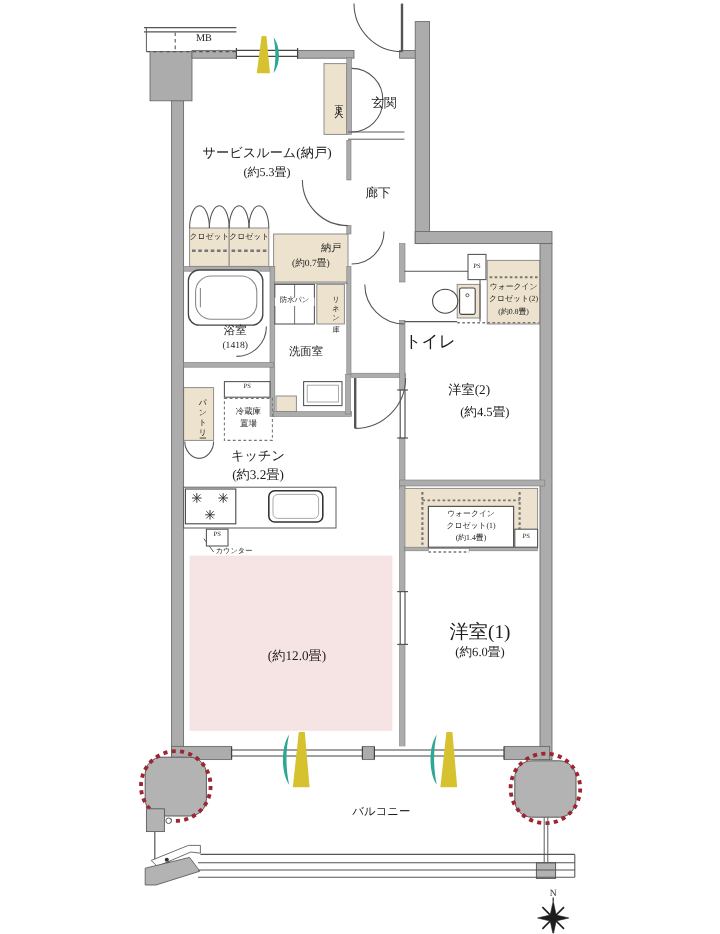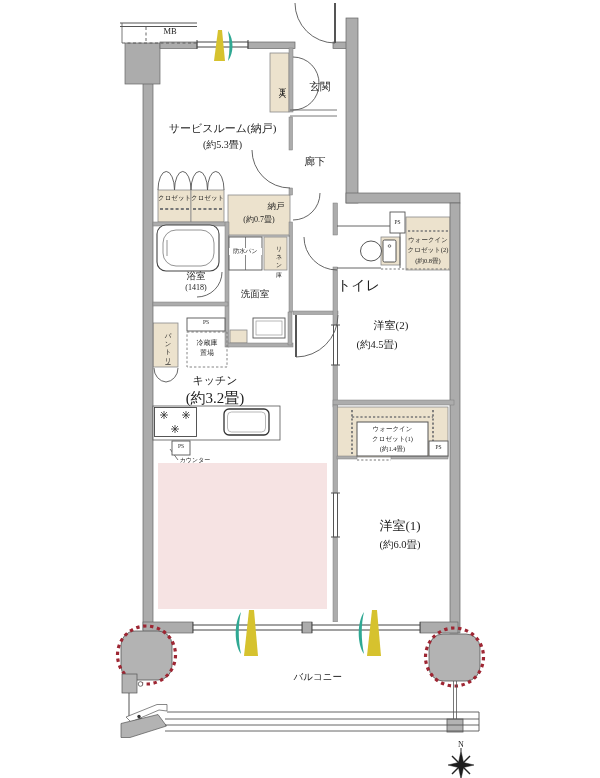--- a/index.html
+++ b/index.html
@@ -270,39 +270,40 @@
 
 <div class="lbl" style="left:175px;top:271px;width:42px;font-size:9.5px;">浴室</div>
 <div class="lbl" style="left:175px;top:283px;width:42px;font-size:8px;">(1418)</div>
 
 <div class="lbl" style="left:229px;top:248px;width:33px;font-size:6px;background:#fff;">防水パン</div>
 <div class="lbl v" style="left:269px;top:240px;width:13px;height:28px;font-size:6px;">リネン庫</div>
 
 <div class="lbl" style="left:228px;top:289px;width:54px;font-size:9.5px;font-family:Liberation Serif, serif;">洗面室</div>
 
 <div class="lbl" style="left:356px;top:319px;width:70px;font-size:11px;">洋室(2)</div>
-<div class="lbl" style="left:339px;top:339px;width:76px;font-size:10.5px;">(約4.5畳)</div>
+<div class="lbl" style="left:366px;top:339px;width:76px;font-size:10.5px;">(約4.5畳)</div>
 
 <div class="lbl v" style="left:159px;top:327px;width:13px;height:37px;font-size:6.5px;">パントリー</div>
 <div class="lbl" style="left:187px;top:319px;width:38px;font-size:5.5px;">PS</div>
 <div class="lbl" style="left:188px;top:339px;width:38px;font-size:7px;">冷蔵庫</div>
 <div class="lbl" style="left:188px;top:349px;width:38px;font-size:7px;">置場</div>
 
 <div class="lbl" style="left:183px;top:374px;width:64px;font-size:11px;">キッチン</div>
-<div class="lbl" style="left:180px;top:390px;width:70px;font-size:15px;">(約3.2畳)</div>
+<div class="lbl" style="left:180px;top:390px;width:70px;font-size:11px;">(約3.2畳)</div>
 
 <div class="lbl" style="left:172px;top:443px;width:18px;font-size:5.5px;">PS</div>
 <div class="lbl" style="left:177px;top:457px;width:36px;font-size:6px;">カウンター</div>
 
 <div class="lbl" style="left:357px;top:425px;width:71px;font-size:6.5px;">ウォークイン</div>
 <div class="lbl" style="left:357px;top:435px;width:71px;font-size:6.5px;">クロゼット(1)</div>
 <div class="lbl" style="left:357px;top:445px;width:71px;font-size:6.5px;">(約1.4畳)</div>
 <div class="lbl" style="left:429px;top:444px;width:19px;font-size:5.5px;">PS</div>
 
-
-<div class="lbl" style="left:364px;top:519px;width:72px;font-size:13px;">洋室(1)</div>
+<div class="lbl" style="left:170px;top:541px;width:155px;font-size:11px;">(約12.0畳)</div>
+
+<div class="lbl" style="left:364px;top:519px;width:72px;font-size:16px;">洋室(1)</div>
 <div class="lbl" style="left:361px;top:539px;width:78px;font-size:10.5px;">(約6.0畳)</div>
 
 <div class="lbl" style="left:278px;top:672px;width:64px;font-size:9.5px;text-align:right;">バルコニー</div>
 
 <div class="lbl" style="left:453px;top:740px;width:16px;font-size:8px;">N</div>
 
 </div>
 
 </body></html>

